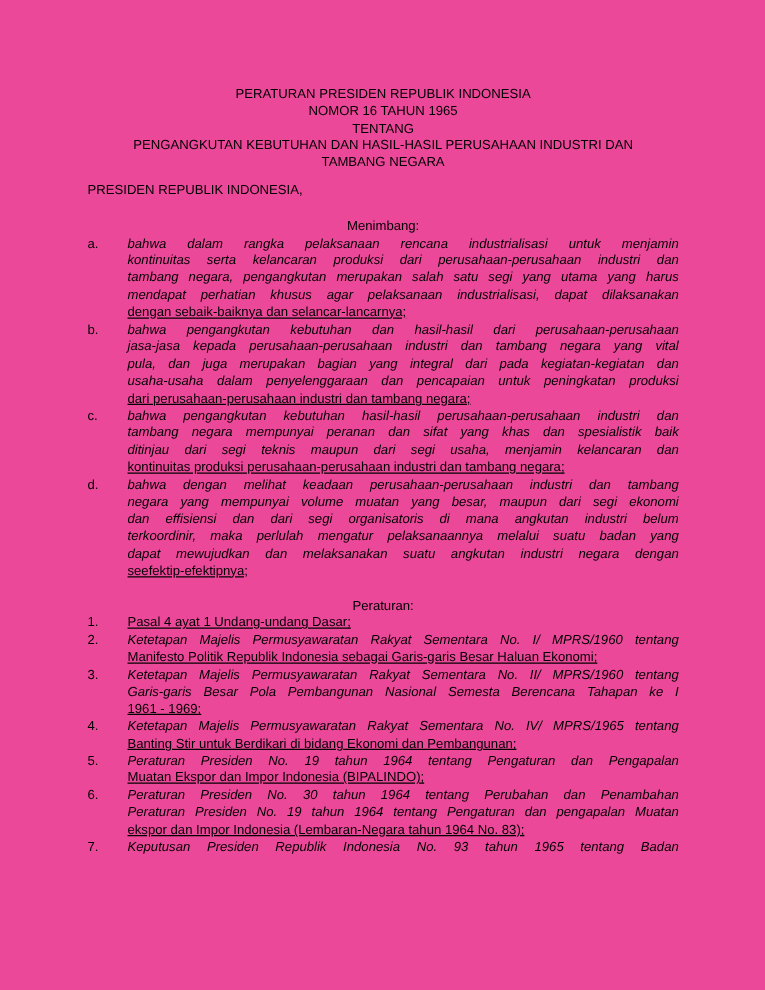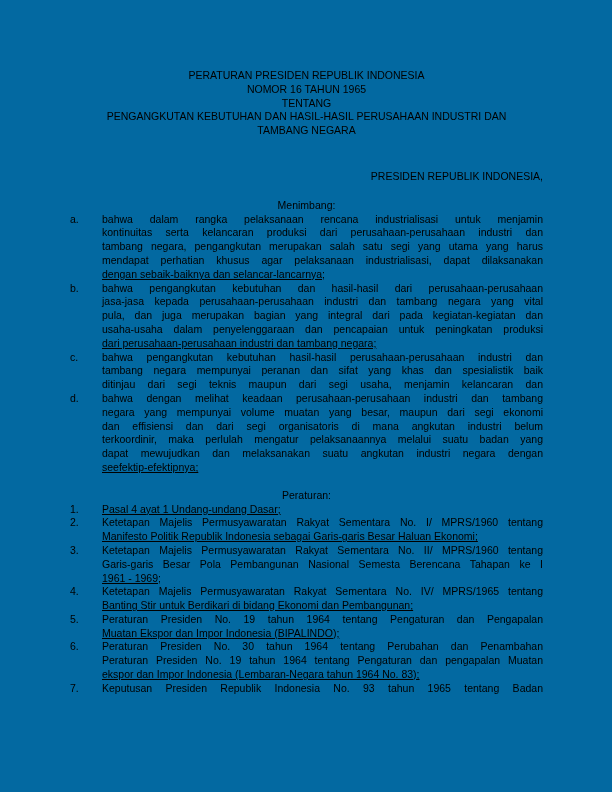--- a/index.html
+++ b/index.html
@@ -2,37 +2,37 @@
 <html><head>
 <meta charset="utf-8">
 <style>
   html, body { margin: 0; padding: 0; background: #ffffff; }
   .page {
     position: relative;
     width: 612px;
     height: 792px;
     box-sizing: border-box;
     padding: 69px 69px 0 70px;
-    background: #0369a1;
+    background: #ec4899;
     color: #000000;
     font-family: "Liberation Sans", sans-serif;
     font-size: 10.5px;
     line-height: 13.8px;
     overflow: hidden;
   }
   .title-block { text-align: center; }
-  .issuer { text-align: right; margin-top: 32px; }
+  .issuer { text-align: left; margin-top: 8px; }
   .sec-considering { margin-top: 15px; }
   .sec-recalling { margin-top: 14px; }
   .sec-label { text-align: center; }
   .item { display: flex; }
   .marker { flex: 0 0 32px; width: 32px; }
   .text { flex: 1 1 auto; min-width: 0; }
   
-  .text .jl { text-align: justify; text-align-last: justify; }
+  .text .jl { text-align: justify; text-align-last: justify; font-style: italic; }
   
   .text .ll { text-align: left; text-decoration: underline; }
 </style>
 </head>
 <body>
 
 <div class="page">
 
   <div class="title-block">
     <div>PERATURAN PRESIDEN REPUBLIK INDONESIA</div>
@@ -66,20 +66,21 @@
           <div class="jl">usaha-usaha dalam penyelenggaraan dan pencapaian untuk peningkatan produksi</div>
           <div class="ll">dari perusahaan-perusahaan industri dan tambang negara;</div>
         </div>
     </div>
     <div class="item">
       <span class="marker">c.</span>
       <div class="text">
           <div class="jl">bahwa pengangkutan kebutuhan hasil-hasil perusahaan-perusahaan industri dan</div>
           <div class="jl">tambang negara mempunyai peranan dan sifat yang khas dan spesialistik baik</div>
           <div class="jl">ditinjau dari segi teknis maupun dari segi usaha, menjamin kelancaran dan</div>
+          <div class="ll">kontinuitas produksi perusahaan-perusahaan industri dan tambang negara;</div>
         </div>
     </div>
     <div class="item">
       <span class="marker">d.</span>
       <div class="text">
           <div class="jl">bahwa dengan melihat keadaan perusahaan-perusahaan industri dan tambang</div>
           <div class="jl">negara yang mempunyai volume muatan yang besar, maupun dari segi ekonomi</div>
           <div class="jl">dan effisiensi dan dari segi organisatoris di mana angkutan industri belum</div>
           <div class="jl">terkoordinir, maka perlulah mengatur pelaksanaannya melalui suatu badan yang</div>
           <div class="jl">dapat mewujudkan dan melaksanakan suatu angkutan industri negara dengan</div>

